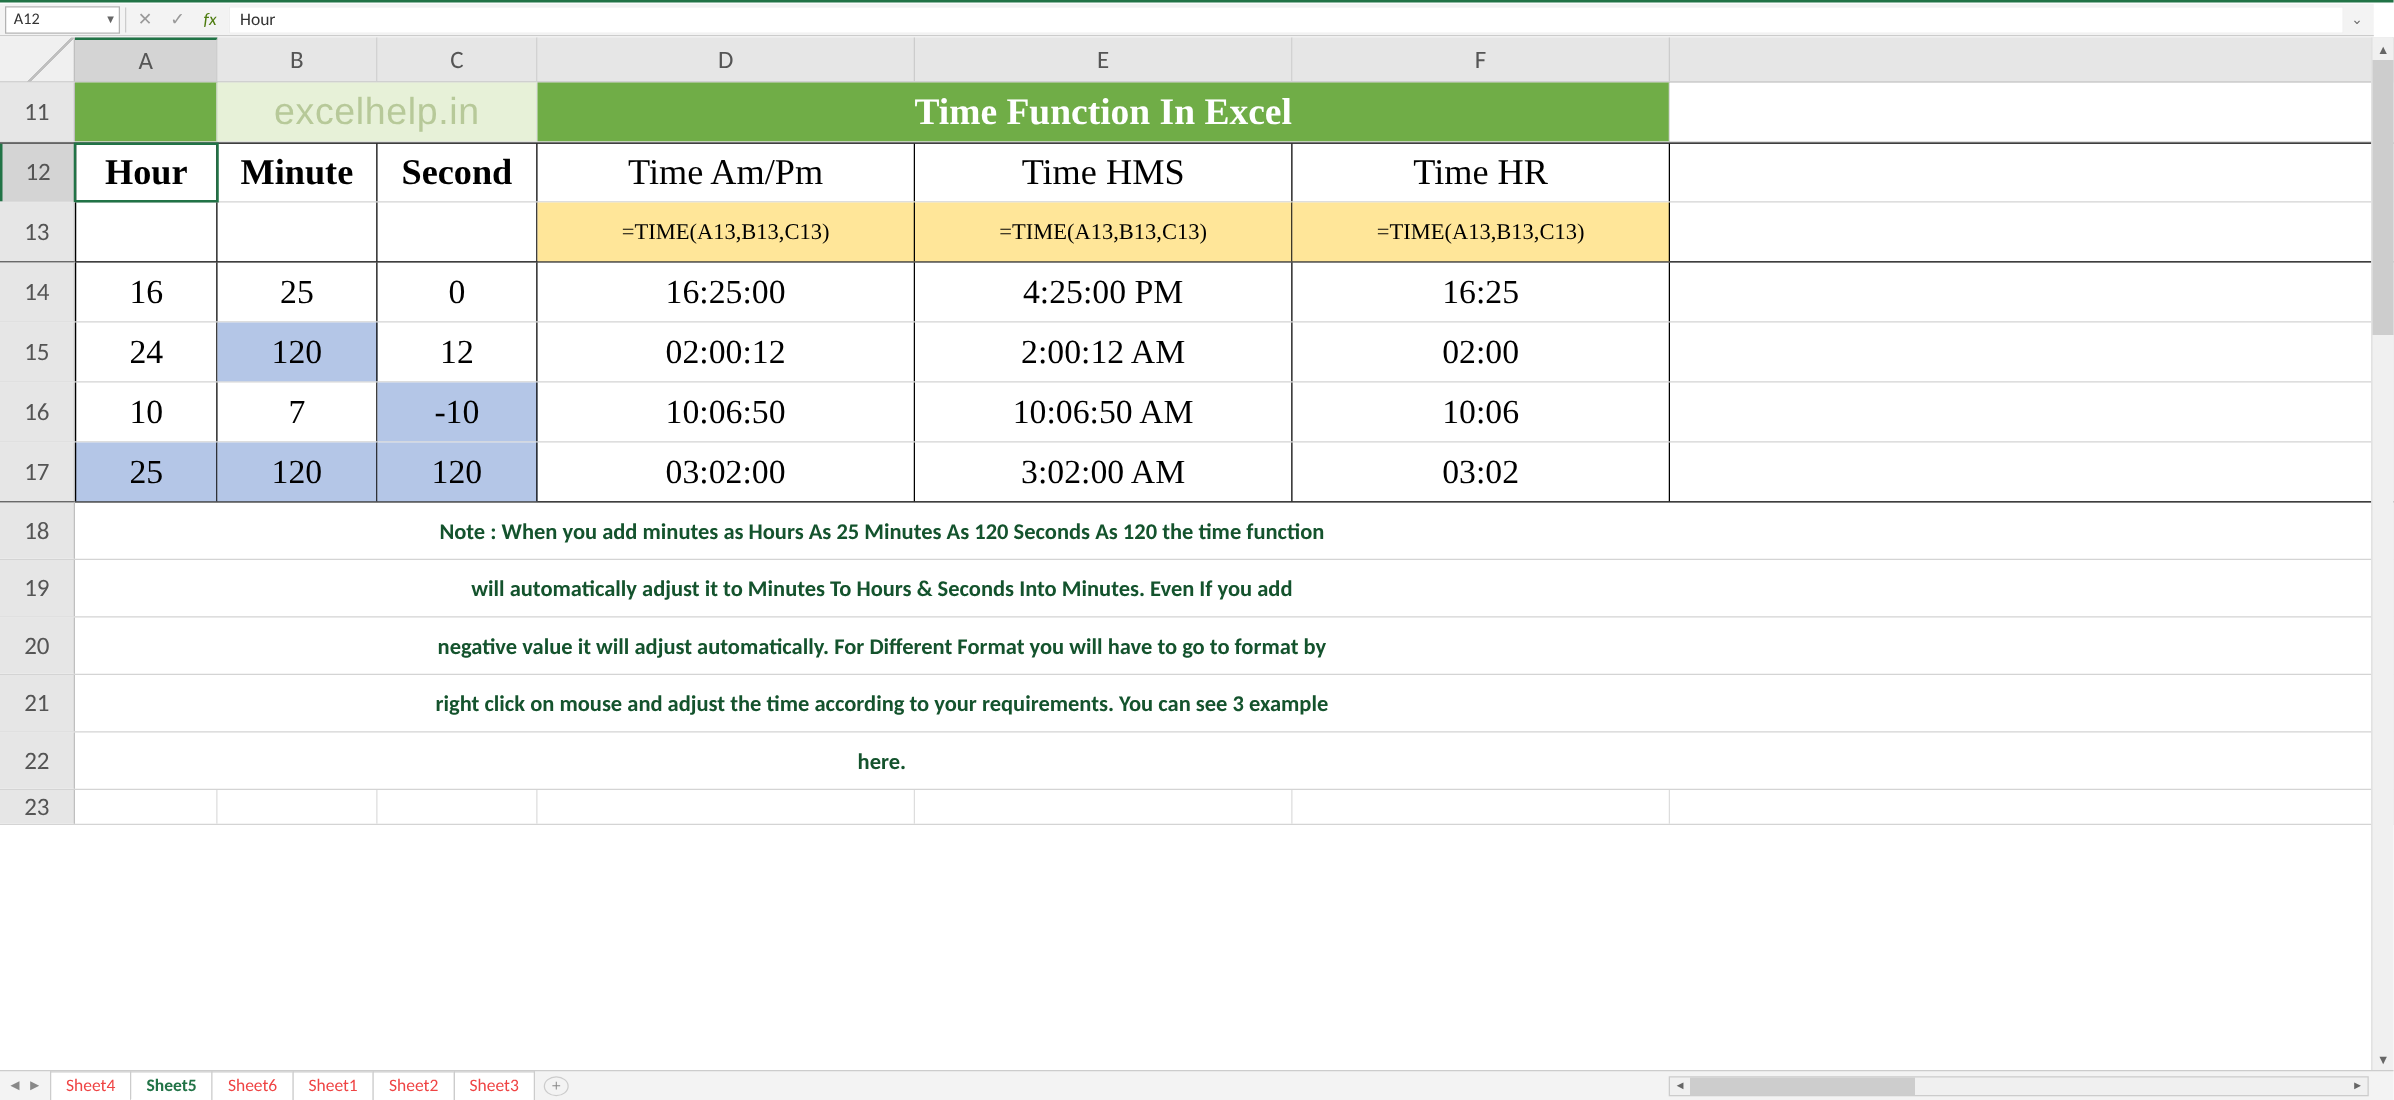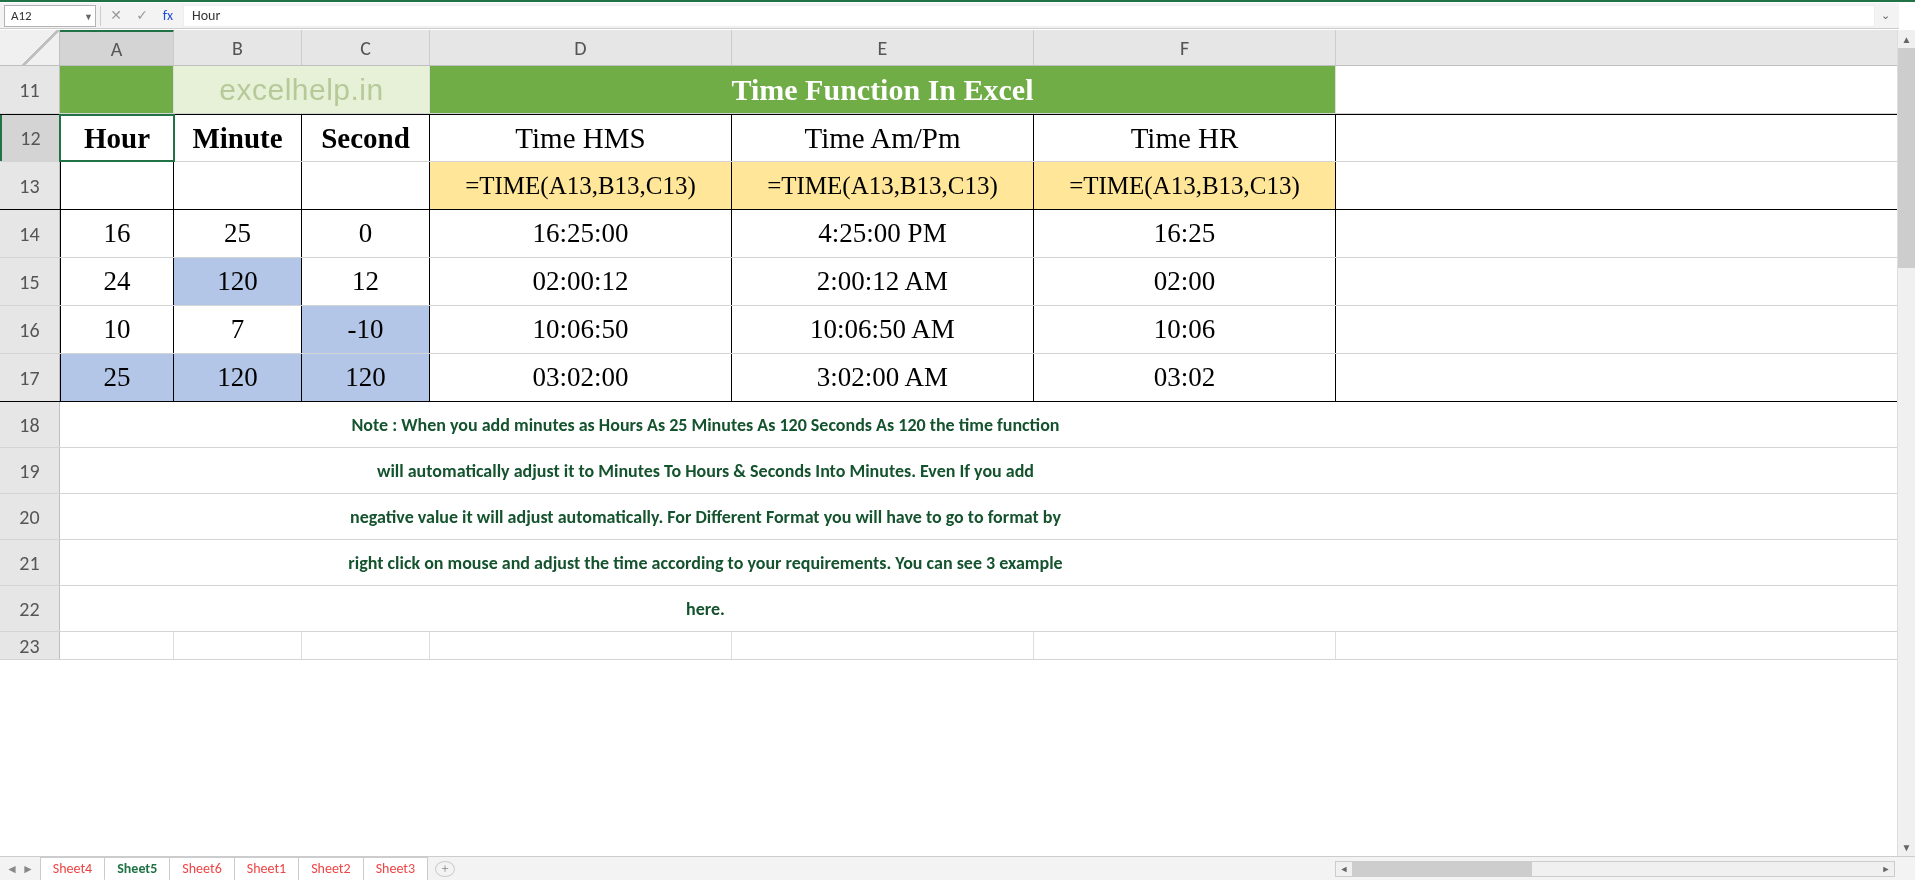--- a/index.html
+++ b/index.html
@@ -6,21 +6,21 @@
 body { font-family: Calibri, Arial, sans-serif; background: #fff; overflow: hidden; width: 1915px; height: 880px; position: relative; }
 
 
 .top-green { position: absolute; top: 0; left: 0; right: 0; height: 2px; background: #217346; }
 
 
 .formula-row { position: absolute; top: 3px; left: 0; right: 16px; height: 26px; display: flex; align-items: center; background: #f3f3f3; border-bottom: 1px solid #ccc; gap: 4px; padding: 0 4px; }
 .name-box { width: 92px; height: 22px; background: #fff; border: 1px solid #b3b3b3; display: flex; align-items: center; padding: 0 6px; font-size: 13px; color: #333; position: relative; }
 .name-box .dd { position: absolute; right: 2px; top: 50%; transform: translateY(-50%); font-size: 9px; color: #666; }
 .fb-btn { width: 22px; height: 22px; display: flex; align-items: center; justify-content: center; color: #999; font-size: 14px; cursor: default; }
-.fb-btn.fx { color: #1d4ed8; }
+.fb-btn.fx { font-style: italic; color: #4d7c0f; }
 .fb-divider { width: 1px; height: 20px; background: #ccc; }
 .formula-input { flex: 1; height: 22px; background: #fff; border: 1px solid #eee; display: flex; align-items: center; padding: 0 8px; font-size: 14px; color: #333; margin-right: 20px; }
 .fb-expand { width: 14px; position: absolute; right: 4px; top: 6px; font-size: 11px; color: #666; }
 
 
 .grid { position: absolute; top: 30px; left: 0; right: 0; bottom: 24px; }
 
 
 .col-headers { display: flex; height: 36px; background: #e6e6e6; border-bottom: 1px solid #bfbfbf; }
 .corner { width: 60px; background: linear-gradient(135deg, #f0f0f0 0%, #f0f0f0 60%, #bfbfbf 60%, #bfbfbf 64%, #f0f0f0 64%); border-right: 1px solid #bfbfbf; }
@@ -39,21 +39,21 @@
 .r-title { height: 48px; }
 .r-head { height: 48px; }
 .r-data { height: 48px; }
 .spare { flex: 1; }
 
 
 .title-logo { background: #e7f1d8; color: #b7c999; font-family: Arial, sans-serif; font-size: 30px; font-weight: normal; letter-spacing: 0.5px; }
 .title-main { background: #70ad47; color: #fff; font-family: "Rockwell", "Georgia", serif; font-weight: bold; font-size: 30px; }
 .head { font-weight: bold; font-family: "Rockwell","Georgia",serif; font-size: 29px; color: #000; }
 .head-big { font-family: "Rockwell","Georgia",serif; font-size: 29px; }
-.formula-cell { background: #ffe699; font-family: "Rockwell","Georgia",serif; font-size: 25px; }
+.formula-cell { background: #ffe699; font-family: "Rockwell","Georgia",serif; font-size: 18px; }
 .blue-cell { background: #b4c6e7; }
 .data-cell { font-family: "Rockwell","Georgia",serif; font-size: 27px; }
 
 
 .active-cell { outline: 2px solid #217346; outline-offset: -1px; }
 
 
 .tb-border-r { border-right: 1.5px solid #000 !important; }
 .tb-border-b { border-bottom: 1.5px solid #000; }
 .tb-border-l { border-left: 1.5px solid #000; }
@@ -122,22 +122,22 @@
       <div class="cell title-logo" style="width:256px">excelhelp.in</div>
       <div class="cell title-main" style="width:906px">Time Function In Excel</div>
       <div class="cell spare"></div>
     </div>
 
     <div class="row r-head tb-border-t">
       <div class="rh sel">12</div>
       <div class="cell colA head tb-border-l tb-border-r active-cell">Hour</div>
       <div class="cell colB head tb-border-r">Minute</div>
       <div class="cell colC head tb-border-r">Second</div>
+      <div class="cell colE head-big tb-border-r">Time Am/Pm</div>
       <div class="cell colD head-big tb-border-r">Time HMS</div>
-      <div class="cell colE head-big tb-border-r">Time Am/Pm</div>
       <div class="cell colF head-big tb-border-r">Time HR</div>
       <div class="cell spare"></div>
     </div>
 
     <div class="row r-data tb-border-b" style="border-bottom:1.5px solid #000">
       <div class="rh">13</div>
       <div class="cell colA tb-border-l tb-border-r"></div>
       <div class="cell colB tb-border-r"></div>
       <div class="cell colC tb-border-r"></div>
       <div class="cell colD formula-cell tb-border-r">=TIME(A13,B13,C13)</div>

